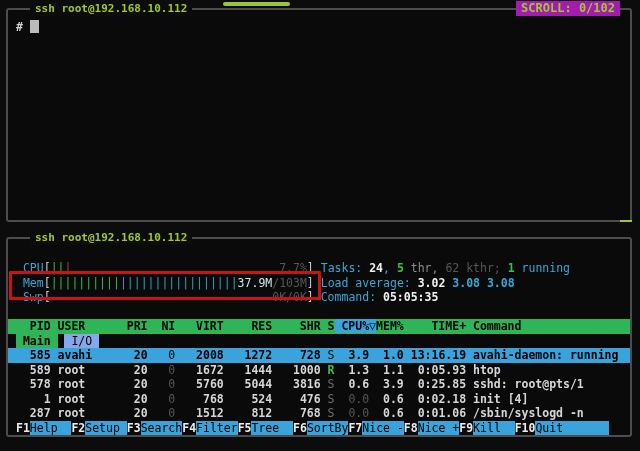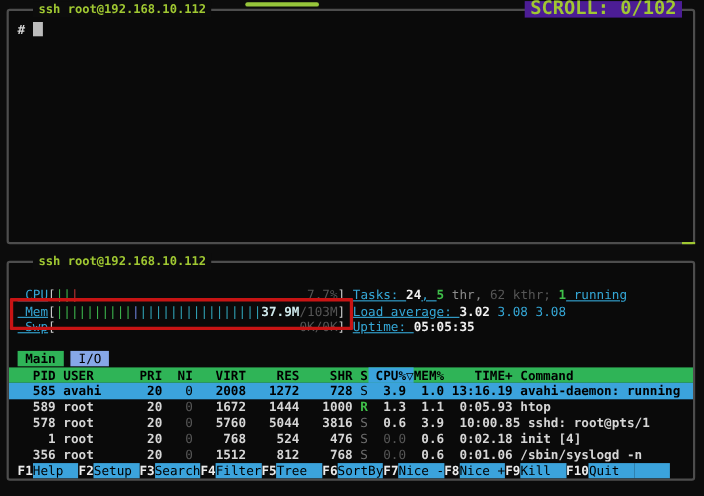--- a/index.html
+++ b/index.html
@@ -3,38 +3,38 @@
 <meta charset="utf-8">
 <style>
   html,body{margin:0;padding:0;}
   body{width:640px;height:451px;position:relative;background:#0c0c0c;overflow:hidden;
        font-family:"DejaVu Sans Mono",monospace;}
   .pane{position:absolute;background:#0a0a0a;border:2px solid #4d4d4d;border-radius:3px;}
   .pane-top{left:6px;top:8px;width:622px;height:210px;}
   .pane-bottom{left:6px;top:237px;width:622px;height:196px;}
   .ptitle{position:absolute;top:-9px;left:22px;padding:0 5px;background:#0c0c0c;
           color:#a0c832;font-weight:bold;font-size:11px;line-height:15px;}
-  .pscroll{position:absolute;top:-9px;right:10px;padding:0 5px;background:#4c1d95;
-           color:#a0c832;font-weight:bold;font-size:17px;line-height:15px;}
+  .pscroll{position:absolute;top:-9px;right:10px;padding:0 5px;background:#a21caf;
+           color:#a0c832;font-weight:bold;font-size:12px;line-height:15px;}
   .green-dash{position:absolute;bottom:-2px;right:-2px;width:12px;height:2px;background:#a0c832;}
   .top-green-bar{position:absolute;left:223px;top:2px;width:67px;height:4px;border-radius:2px;background:#97c63b;}
   .shellline{padding:10px 0 0 8px;white-space:pre;color:#d4d4d4;font-weight:bold;font-size:11.5px;}
   .cursor{display:inline-block;width:9px;height:13px;background:#bcbcbc;vertical-align:-2px;}
   .term{position:absolute;left:0;right:0;top:0;bottom:0;padding-top:22px;overflow:hidden;}
   .line{height:14.5px;line-height:14.5px;padding-left:8px;white-space:pre;font-size:11.5px;color:#d6d6d6;}
   .w{color:#d6d6d6;font-weight:bold;}
   .wb{color:#f0f0f0;font-weight:bold;}
   .dim{color:#565656;}
   .dim2{color:#6e6e6e;}
-  .cy{color:#35a8d7;text-decoration:underline;}
-  .cyb{color:#35a8d7;font-weight:normal;}
+  .cy{color:#35a8d7;}
+  .cyb{color:#35a8d7;font-weight:bold;}
   .gb{color:#3fbf49;font-weight:bold;}
   .gr1{color:#8c8c8c;}
   .br{color:#c9c9c9;}
-  .memval{color:#cfe9ec;font-weight:bold;}
+  .memval{color:#cfe9ec;font-weight:normal;}
   .bar-g{color:#3cb44c;}
   .bar-r{color:#c03434;}
   .bar-b{color:#6b7fd7;}
   .bar-c{color:#2fa0b4;}
   .tab-main{background:#2fb457;color:#000;font-weight:bold;}
   .tab-io{background:#86a7e8;color:#000;}
   .phead{background:#2fb457;}
   .hb{color:#000;font-weight:bold;}
   .hsel{background:#3ba3dc;color:#000;font-weight:bold;}
   .sel{background:#3ba3dc;}
@@ -56,26 +56,26 @@
   <span class="pscroll" style="color: rgb(160, 200, 50);">SCROLL:  0/102</span>
   <div class="shellline"><span># </span><span class="cursor"></span></div>
   <div class="green-dash"></div>
 </div>
 
 <div class="pane pane-bottom">
   <span class="ptitle" style="color: rgb(160, 200, 50);">ssh root@192.168.10.112</span>
   <div class="term" id="htop-term">
       <div class="line"><span class="cy"> CPU</span><span class="br">[</span><span class="bar-g">||</span><span class="bar-r">|</span><span>                              </span><span class="dim">7.7%</span><span class="br">] </span><span class="cy">Tasks: </span><span class="wb">24</span><span class="cy">, </span><span class="gb">5</span><span class="gr1"> thr,</span><span class="dim"> 62 kthr;</span><span class="gb"> 1</span><span class="cy"> running</span></div>
       <div class="line"><span class="cy"> Mem</span><span class="br">[</span><span class="bar-g">||||||||||</span><span class="bar-b">|</span><span class="bar-c">||||||||||||||||</span><span></span><span class="memval">37.9M</span><span class="dim">/103M</span><span class="br">] </span><span class="cy">Load average: </span><span class="wb">3.02 </span><span class="cyb">3.08 3.08</span></div>
-      <div class="line"><span class="cy"> Swp</span><span class="br">[</span><span>                                </span><span class="dim">0K/0K</span><span class="br">] </span><span class="cy">Uptime: </span><span class="wb">05:05:35</span></div>
+      <div class="line"><span class="cy"> Swp</span><span class="br">[</span><span>                                </span><span class="dim">0K/0K</span><span class="br">] </span><span class="cy">Command: </span><span class="wb">05:05:35</span></div>
       <div class="line"></div>
+      <div class="line phead"><span class="hb">  PID USER      PRI  NI   VIRT    RES    SHR S</span><span class="hsel"> CPU%▽</span><span class="hb">MEM%    TIME+ Command</span></div>
       <div class="line"><span class="tab-main"> Main </span><span> </span><span class="tab-io"> I/O </span></div>
-      <div class="line phead"><span class="hb">  PID USER      PRI  NI   VIRT    RES    SHR S</span><span class="hsel"> CPU%▽</span><span class="hb">MEM%    TIME+ Command</span></div>
       <div class="line sel"><span class="w">  585 </span><span class="w">avahi    </span><span class="w">  20</span><span class="dim">   0</span><span class="w">   2008</span><span class="w">   1272</span><span class="w">    728</span><span class="dim2"> S</span><span class="w">  3.9</span><span class="w">  1.0</span><span class="w"> 13:16.19</span><span class="w"> avahi-daemon: running</span></div>
       <div class="line"><span class="w">  589 </span><span class="w">root     </span><span class="w">  20</span><span class="dim">   0</span><span class="w">   1672</span><span class="w">   1444</span><span class="w">   1000</span><span class="gb"> R</span><span class="w">  1.3</span><span class="w">  1.1</span><span class="w">  0:05.93</span><span class="w"> htop</span></div>
-      <div class="line"><span class="w">  578 </span><span class="w">root     </span><span class="w">  20</span><span class="dim">   0</span><span class="w">   5760</span><span class="w">   5044</span><span class="w">   3816</span><span class="dim2"> S</span><span class="w">  0.6</span><span class="w">  3.9</span><span class="w">  10:00.85</span><span class="w"> sshd: root@pts/1</span></div>
+      <div class="line"><span class="w">  578 </span><span class="w">root     </span><span class="w">  20</span><span class="dim">   0</span><span class="w">   5760</span><span class="w">   5044</span><span class="w">   3816</span><span class="dim2"> S</span><span class="w">  0.6</span><span class="w">  3.9</span><span class="w">  0:25.85</span><span class="w"> sshd: root@pts/1</span></div>
       <div class="line"><span class="w">    1 </span><span class="w">root     </span><span class="w">  20</span><span class="dim">   0</span><span class="w">    768</span><span class="w">    524</span><span class="w">    476</span><span class="dim2"> S</span><span class="dim">  0.0</span><span class="w">  0.6</span><span class="w">  0:02.18</span><span class="w"> init [4]</span></div>
-      <div class="line"><span class="w">  356 </span><span class="w">root     </span><span class="w">  20</span><span class="dim">   0</span><span class="w">   1512</span><span class="w">    812</span><span class="w">    768</span><span class="dim2"> S</span><span class="dim">  0.0</span><span class="w">  0.6</span><span class="w">  0:01.06</span><span class="w"> /sbin/syslogd -n</span></div>
+      <div class="line"><span class="w">  287 </span><span class="w">root     </span><span class="w">  20</span><span class="dim">   0</span><span class="w">   1512</span><span class="w">    812</span><span class="w">    768</span><span class="dim2"> S</span><span class="dim">  0.0</span><span class="w">  0.6</span><span class="w">  0:01.06</span><span class="w"> /sbin/syslogd -n</span></div>
       <div class="line fnrow"><span><span class="fk">F1</span><span class="fl">Help  </span></span><span><span class="fk">F2</span><span class="fl">Setup </span></span><span><span class="fk">F3</span><span class="fl">Search</span></span><span><span class="fk">F4</span><span class="fl">Filter</span></span><span><span class="fk">F5</span><span class="fl">Tree  </span></span><span><span class="fk">F6</span><span class="fl">SortBy</span></span><span><span class="fk">F7</span><span class="fl">Nice -</span></span><span><span class="fk">F8</span><span class="fl">Nice +</span></span><span><span class="fk">F9</span><span class="fl">Kill  </span></span><span><span class="fk">F10</span><span class="fl">Quit  </span></span><span class="fl flexfill"></span></div>
     </div>
 </div>
 
 <div class="annotation-box" style="border-color: rgb(200, 20, 20);"></div>
 
 </body></html>

